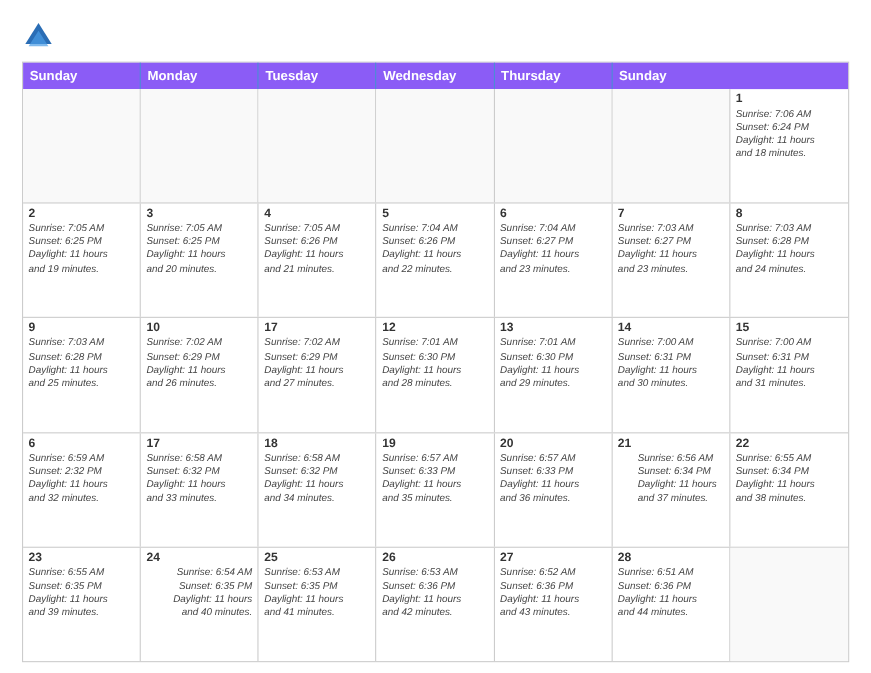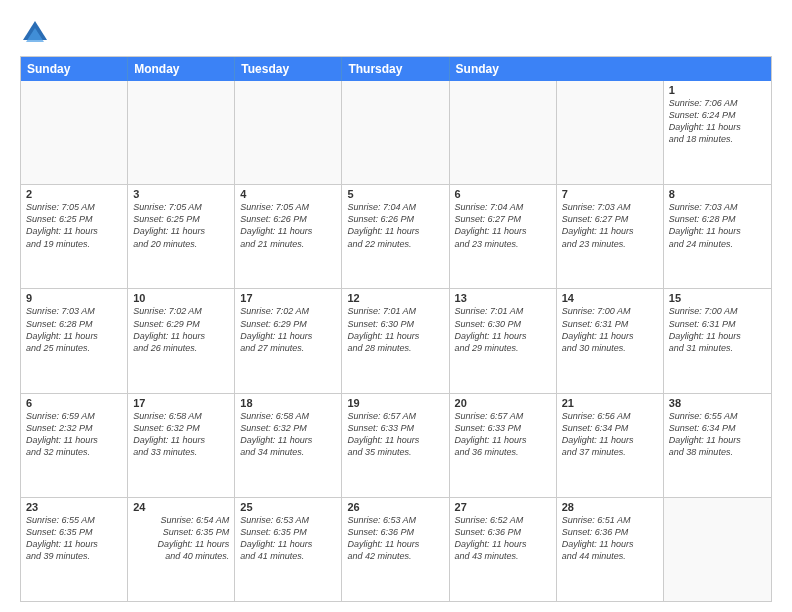--- a/index.html
+++ b/index.html
@@ -63,21 +63,21 @@
     }
     .calendar {
       flex: 1;
       display: flex;
       flex-direction: column;
       border: 1px solid #ccc;
     }
     .cal-header {
       display: grid;
       grid-template-columns: repeat(7, 1fr);
-      background: #3b82f6;
+      background: #8b5cf6;
     }
     .cal-header-cell {
       color: #fff;
       font-size: 12px;
       font-weight: bold;
       padding: 5px 6px;
       border-right: 1px solid #4a8dd5;
     }
     .cal-header-cell:last-child {
       border-right: none;
@@ -144,20 +144,21 @@
       <div class="month-title"></div>
       <div class="location-title"></div>
     </div>
   </div>
 
   <div class="calendar">
     <div class="cal-header">
     <div class="cal-header-cell">Sunday</div>
         <div class="cal-header-cell">Monday</div>
         <div class="cal-header-cell">Tuesday</div>
+        <div class="cal-header-cell">Wednesday</div>
         <div class="cal-header-cell">Thursday</div>
         <div class="cal-header-cell">Sunday</div>
       </div>
     <div class="cal-body">
     <div class="cal-row">
           <div class="cal-cell empty"></div>
           <div class="cal-cell empty"></div>
           <div class="cal-cell empty"></div>
           <div class="cal-cell empty"></div>
           <div class="cal-cell empty"></div>
@@ -303,27 +304,27 @@
           </div>
           <div class="cal-cell">
             <span class="day-num">20</span>
             <div class="day-info" style="white-space: pre-line;">Sunrise: 6:57 AM
 Sunset: 6:33 PM
 Daylight: 11 hours
 and 36 minutes.</div>
           </div>
           <div class="cal-cell">
             <span class="day-num">21</span>
-            <div class="day-info" style="white-space: pre-line;">Sunrise: 6:56 AM
+            <div class="day-info" style="white-space: pre-line; margin-left: 18px;">Sunrise: 6:56 AM
 Sunset: 6:34 PM
 Daylight: 11 hours
 and 37 minutes.</div>
           </div>
           <div class="cal-cell">
-            <span class="day-num">38</span>
+            <span class="day-num">22</span>
             <div class="day-info" style="white-space: pre-line;">Sunrise: 6:55 AM
 Sunset: 6:34 PM
 Daylight: 11 hours
 and 38 minutes.</div>
           </div>
         </div>
         <div class="cal-row">
           <div class="cal-cell">
             <span class="day-num">23</span>
             <div class="day-info" style="white-space: pre-line;">Sunrise: 6:55 AM

